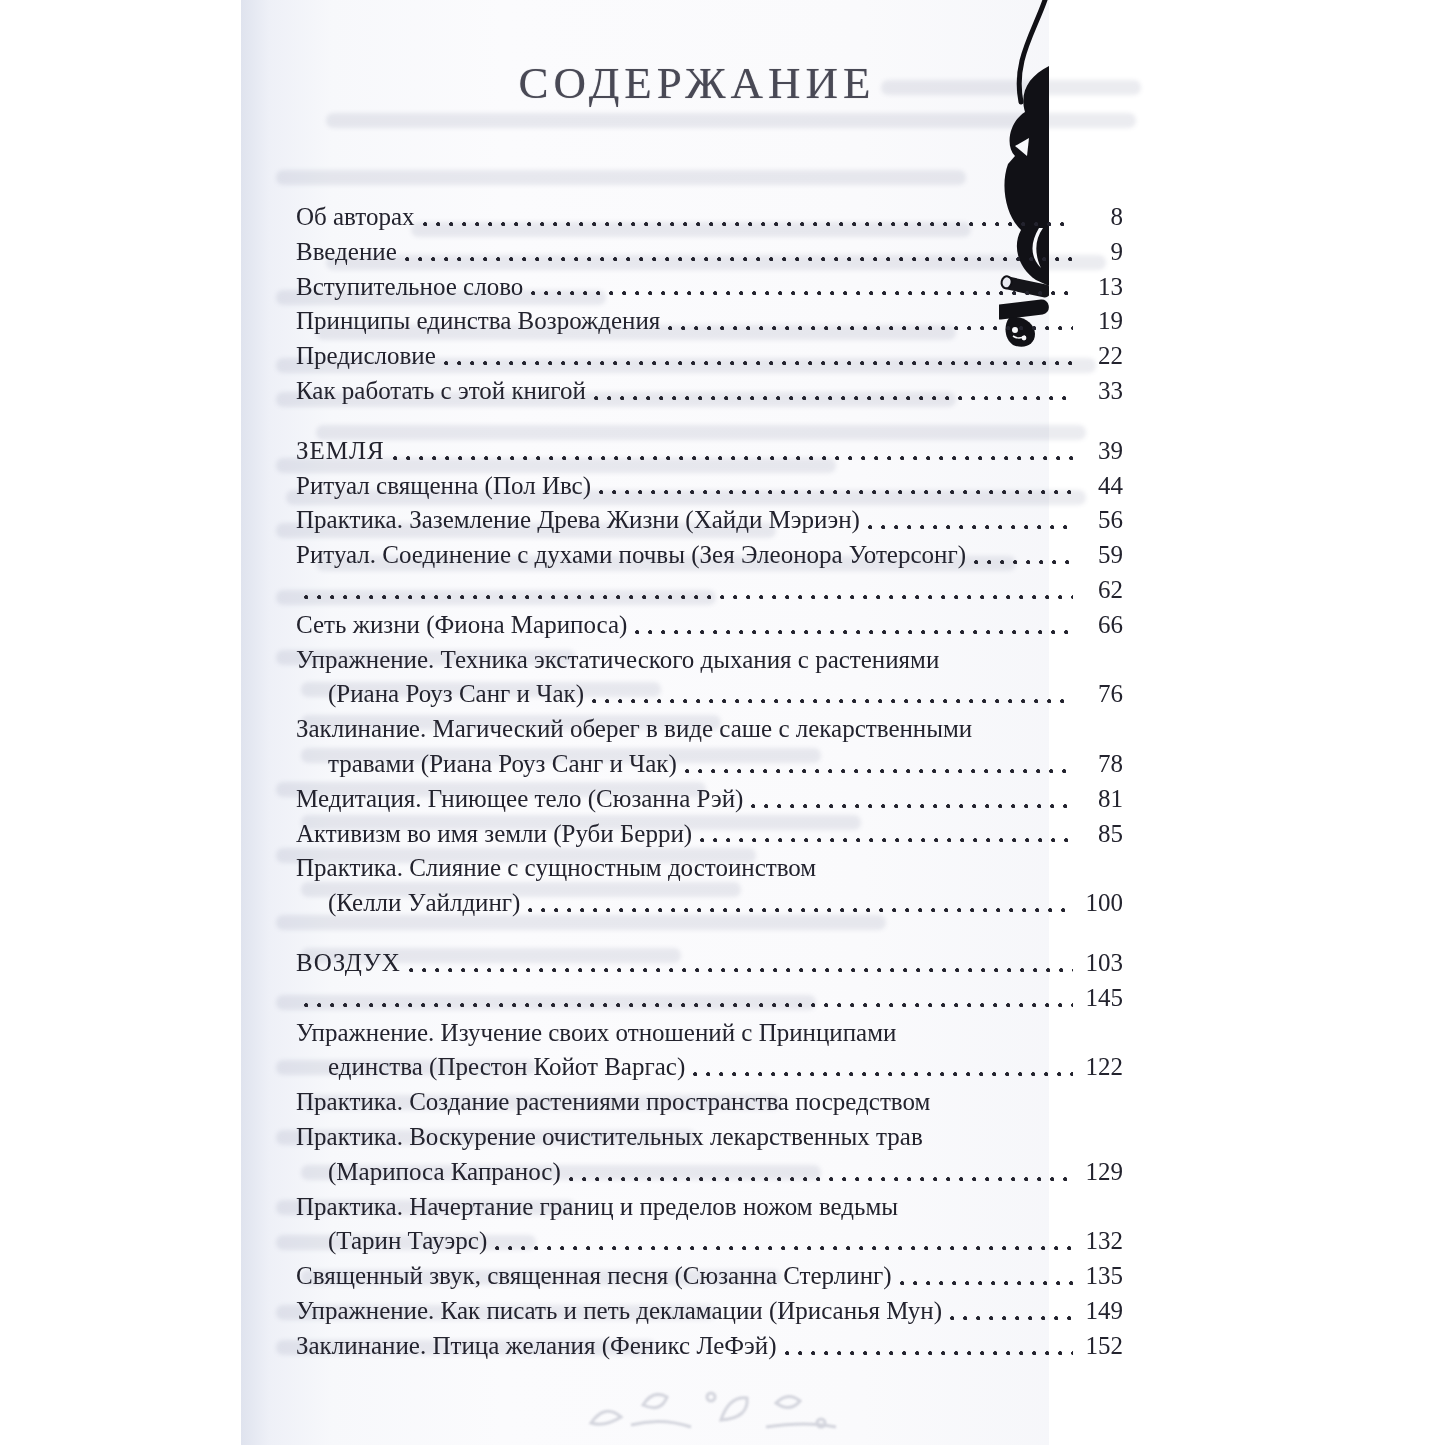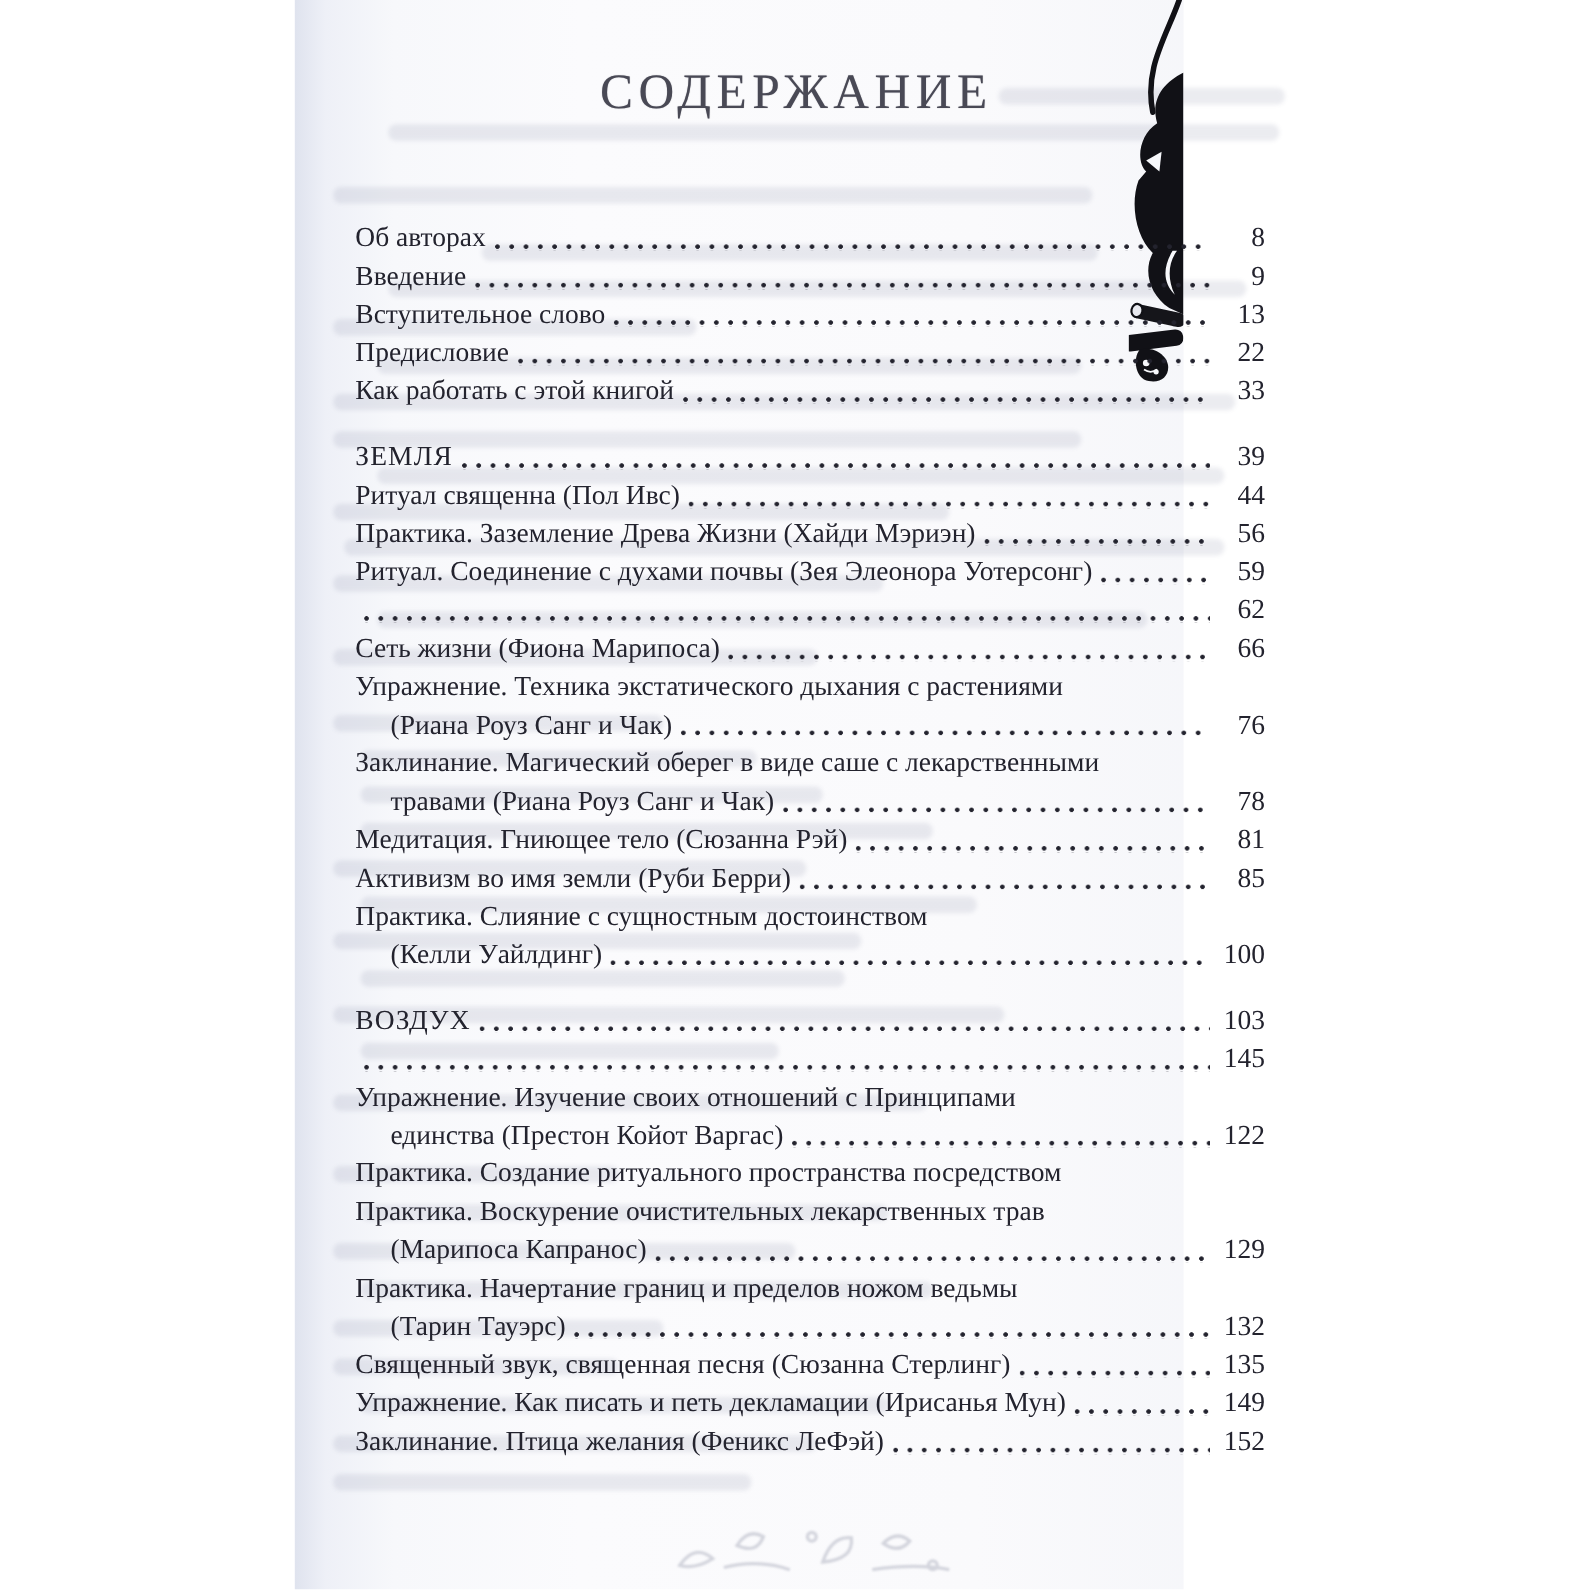--- a/index.html
+++ b/index.html
@@ -1,21 +1,21 @@
 <!DOCTYPE html>
 <html><head>
 <meta charset="utf-8">
 <style>
   html,body{margin:0;padding:0;background:#ffffff;}
   body{width:1445px;height:1445px;position:relative;overflow:hidden;
        font-family:"Liberation Serif","DejaVu Serif",serif;}
 
   
   .book-page{
-    position:absolute;left:268px;top:0;width:808px;height:1445px;
+    position:absolute;left:241px;top:0;width:808px;height:1445px;
     background:linear-gradient(90deg,#dfe3ee 0px,#eef0f7 28px,#f7f8fb 90px,
                #fbfbfd 260px,#fafafc 620px,#f4f5f9 900px,#eef0f6 938px);
   }
 
   
   .ghost-layer{position:absolute;inset:0;pointer-events:none;}
   .ghost-line{
     position:absolute;height:15px;border-radius:7px;
     background:#6a7090;opacity:.13;filter:blur(2px);
   }
@@ -139,20 +139,25 @@
           <span class="label">Введение</span>
           <span class="dots"></span>
           <span class="num">9</span>
         </div>
         <div class="row">
           <span class="label">Вступительное слово</span>
           <span class="dots"></span>
           <span class="num">13</span>
         </div>
         <div class="row">
+          <span class="label">Принципы единства Возрождения</span>
+          <span class="dots"></span>
+          <span class="num">19</span>
+        </div>
+        <div class="row">
           <span class="label">Предисловие</span>
           <span class="dots"></span>
           <span class="num">22</span>
         </div>
         <div class="row">
           <span class="label">Как работать с этой книгой</span>
           <span class="dots"></span>
           <span class="num">33</span>
         </div>
         <div class="row section gap">
@@ -229,21 +234,21 @@
         </div>
         <div class="row">
           <span class="label">Упражнение. Изучение своих отношений с Принципами</span>
         </div>
         <div class="row indent">
           <span class="label">единства (Престон Койот Варгас)</span>
           <span class="dots"></span>
           <span class="num">122</span>
         </div>
         <div class="row">
-          <span class="label">Практика. Создание ритуального пространства посредством</span>
+          <span class="label">Практика. Создание растениями пространства посредством</span>
         </div>
         <div class="row">
           <span class="label">Практика. Воскурение очистительных лекарственных трав</span>
         </div>
         <div class="row indent">
           <span class="label">(Марипоса Капранос)</span>
           <span class="dots"></span>
           <span class="num">129</span>
         </div>
         <div class="row">

